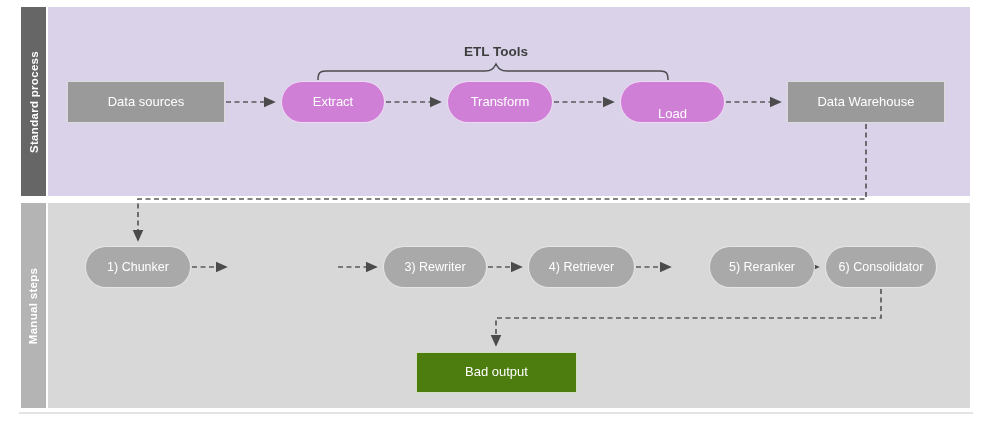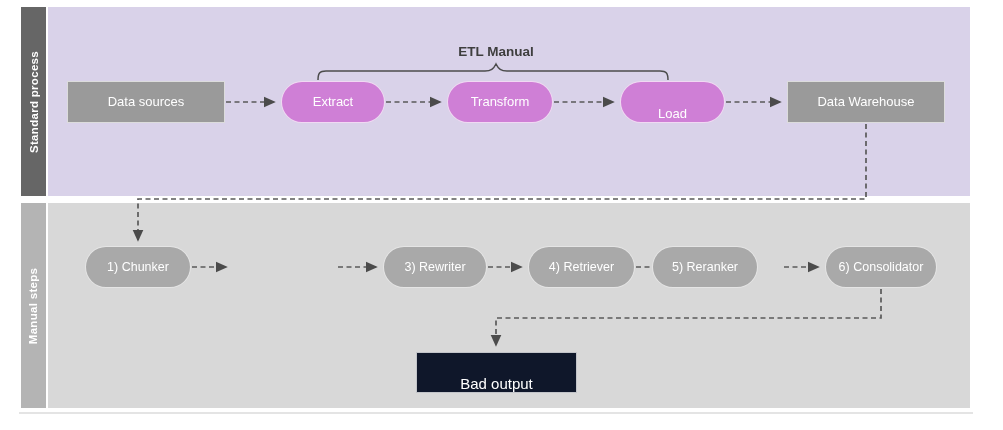--- a/index.html
+++ b/index.html
@@ -34,23 +34,22 @@
     border-radius:21px; font-size:13px;
   }
   .mPill {
     height:42px; background:#a9a9a9; border:1.5px solid rgba(255,255,255,.7);
     border-radius:21px; font-size:12.5px;
   }
   .mPill span { display:block; }
   .wrap70 span { max-width:70px; }
   .wrap88 span { max-width:88px; }
   .badRect {
-    height:41px; background:#0f172a; border:1.5px solid rgba(255,255,255,.75);
-    font-size:15px;
-    align-items:flex-end;
+    height:41px; background:#4d7c0f; border:1.5px solid rgba(255,255,255,.75);
+    font-size:13px;
   }
 
   .etlLabel {
     left:446px; top:44px; width:100px; text-align:center;
     color:#3e3e3e; font-weight:bold; font-size:13.5px;
   }
 
   svg.connectors { position:absolute; left:0; top:0; width:1003px; height:430px; pointer-events:none; }
   .dash { fill:none; stroke:#5a5a5a; stroke-width:1.7; stroke-dasharray:5 3.5; }
   .brace { fill:none; stroke:#4c4c4c; stroke-width:1.5; }
@@ -85,21 +84,21 @@
     <path class="dash" d="M866,124 V199 H138 V240" marker-end="url(#ah)"></path>
     <path class="dash" d="M192,267 H226" marker-end="url(#ah)"></path>
     <path class="dash" d="M338,267 H376" marker-end="url(#ah)"></path>
     <path class="dash" d="M488,267 H521" marker-end="url(#ah)"></path>
     <path class="dash" d="M636,267 H670" marker-end="url(#ah)"></path>
     <path class="dash" d="M784,267 H818" marker-end="url(#ah)"></path>
     <path class="dash" d="M881,289 V318 H496 V345" marker-end="url(#ah)"></path>
     <path class="brace" d="M318,80 C318,73.5 319.5,71 326,71 L485,71 C491,71 493.5,69 496,64 C498.5,69 501,71 507,71 L660,71 C666.5,71 668,73.5 668,80"></path>
   </svg>
 
-  <div class="etlLabel">ETL Manual</div>
+  <div class="etlLabel">ETL Tools</div>
 
   <div class="node grayRect" style="left:67px; top:81px; width:158px;">
     <span>Data sources</span>
   </div>
   <div class="node etlPill" style="left:447px; top:81px; width:106px;">
     <span>Transform</span>
   </div>
   <div class="node etlPill" style="left:281px; top:81px; width:104px;">
     <span>Extract</span>
   </div>
@@ -112,21 +111,21 @@
 
   <div class="node mPill" style="left:85px; top:246px; width:106px;">
     <span>1) Chunker</span>
   </div>
   <div class="node mPill" style="left:383px; top:246px; width:104px;">
     <span>3) Rewriter</span>
   </div>
   <div class="node mPill" style="left:528px; top:246px; width:107px;">
     <span>4) Retriever</span>
   </div>
-  <div class="node mPill" style="left:652px; top:246px; width:106px;">
+  <div class="node mPill" style="left:709px; top:246px; width:106px;">
     <span>5) Reranker</span>
   </div>
   <div class="node mPill wrap88" style="left:825px; top:246px; width:112px;">
     <span>6) Consolidator</span>
   </div>
 
   <div class="node badRect" style="left:416px; top:352px; width:161px;">
     <span>Bad output</span>
   </div>
 

